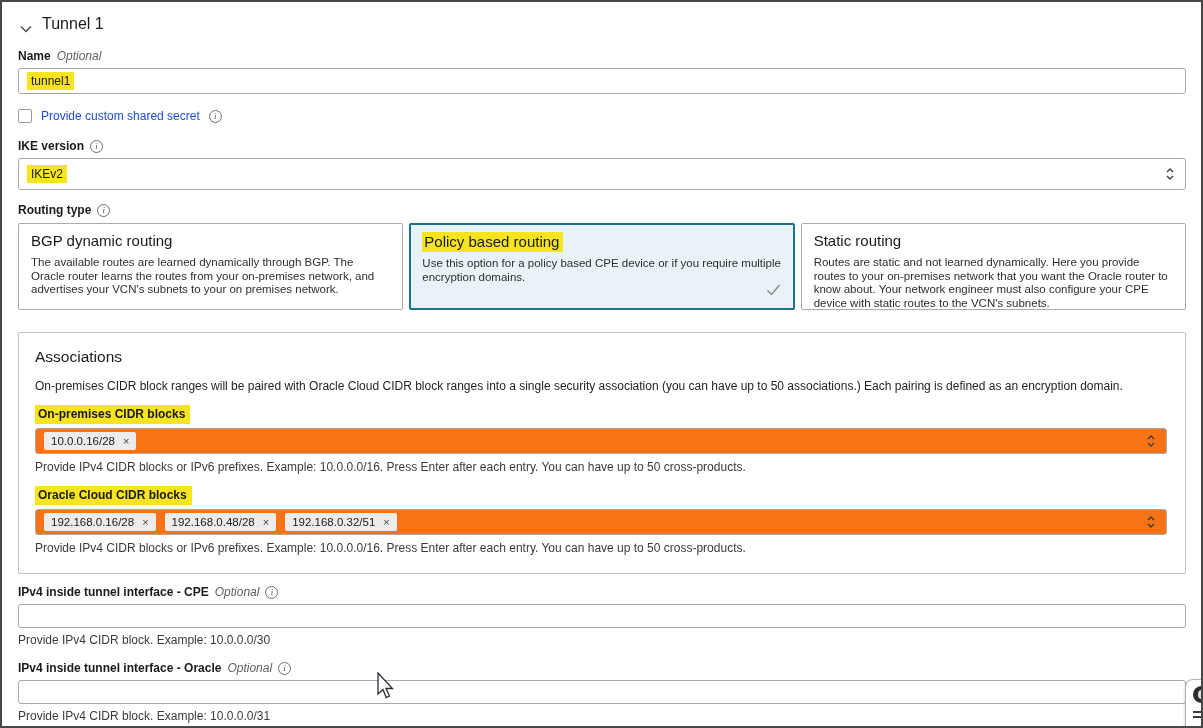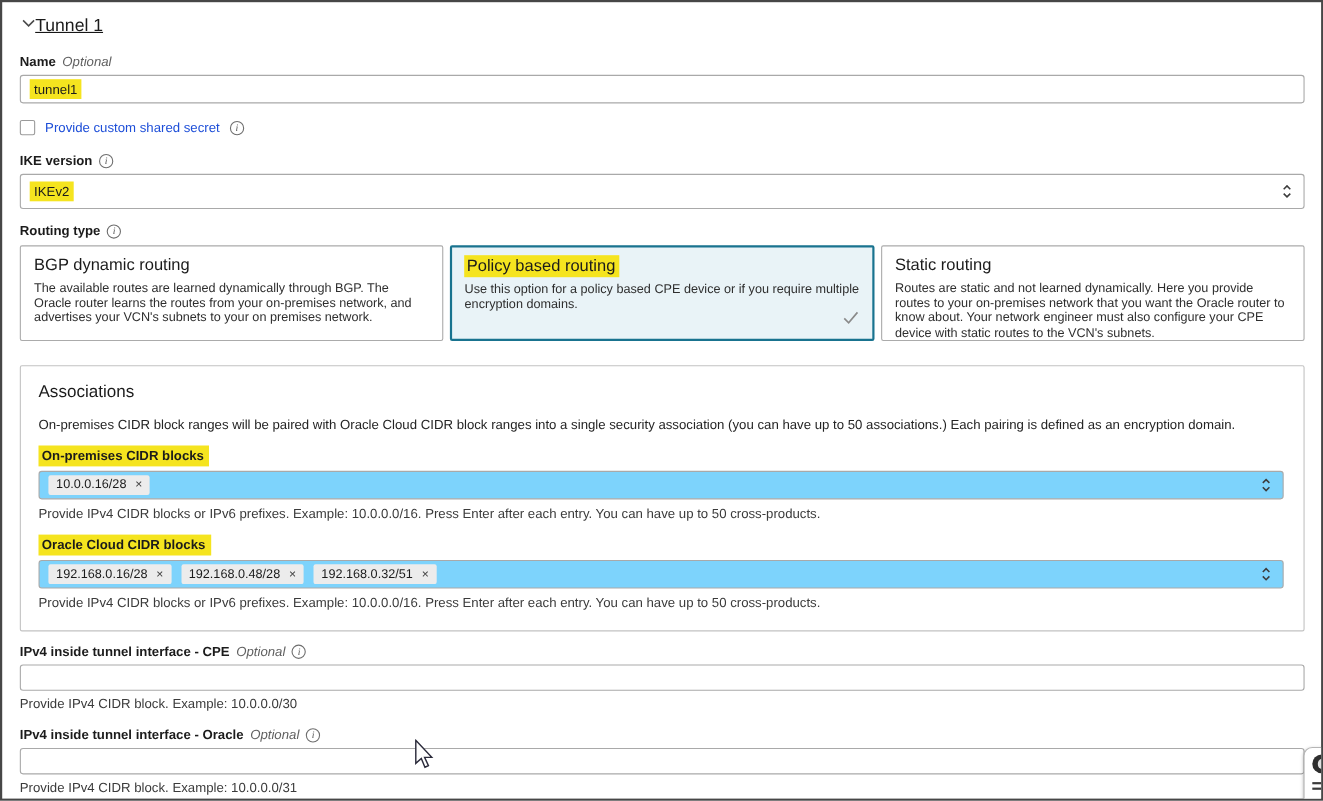--- a/index.html
+++ b/index.html
@@ -9,21 +9,21 @@
     width:1203px; height:728px;
     background:#fff;
     border:2px solid #474747;
     overflow:hidden;
     font-family:"Liberation Sans","DejaVu Sans",sans-serif;
     color:#161616;
   }
   .form { padding:0 15px 0 16px; }
 
   
-  .tunnel-header { display:flex; align-items:flex-start; margin:13px 0 0 18px; cursor:pointer;text-decoration:underline; }
+  .tunnel-header { display:flex; align-items:flex-end; gap:10px; margin:13px 0 0 18px; cursor:pointer; }
   .tunnel-header .chev { display:inline-flex; margin-top:2px; }
   .tunnel-title { font-size:16px; color:#1b1b1b; }
 
   
   .label-row { display:flex; align-items:center; gap:6px; margin-top:16px; }
   .lbl { font-size:12px; font-weight:700; color:#1b1b1b; }
   .optional { font-size:12px; font-style:italic; color:#5f5f5f; }
   .info-icon {
     display:inline-flex; align-items:center; justify-content:center;
     width:13px; height:13px; border:1px solid #6e6e6e; border-radius:50%;
@@ -62,21 +62,21 @@
   
   .assoc {
     margin-top:22px; border:1px solid #c2c2c2; border-radius:2px;
     padding:15px 18px 16px 16px; height:242px;
   }
   .assoc-title { font-size:15.5px; color:#1b1b1b; }
   .assoc-desc { font-size:12px; color:#242424; margin-top:13px; }
   .cidr-label { display:inline-block; font-size:12px; font-weight:700; color:#1b1b1b; background:#f5e41f; padding:2px 5px 3px 3px; margin-top:12px; }
   .token-field {
     margin-top:4px; min-height:26px; width:100%;
-    border:1px solid #a9a9a9; border-radius:3px; background:#7dd3fc;
+    border:1px solid #a9a9a9; border-radius:3px; background:#f97316;
     display:flex; align-items:center; padding:0 8px; gap:9px; cursor:text;justify-content:flex-end;
   }
   .token-field .updown { margin-left:auto; }
   .chip {
     display:inline-flex; align-items:center; gap:8px;
     background:#ececec; border-radius:2px; padding:3px 7px;
     font-size:11.5px; color:#1b1b1b;
   }
   .chip-x { font-size:11px; color:#444; cursor:pointer; line-height:1; }
   .helper { font-size:12px; color:#3b3b3b; margin-top:6px; }

